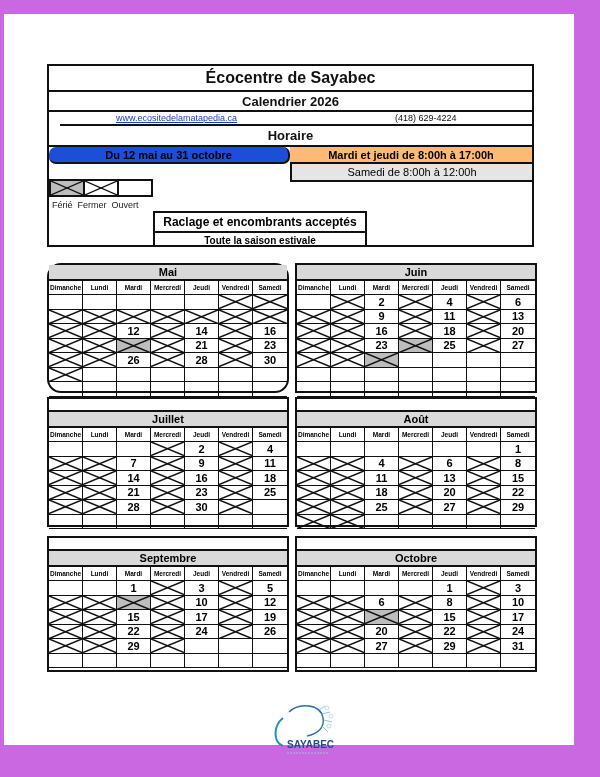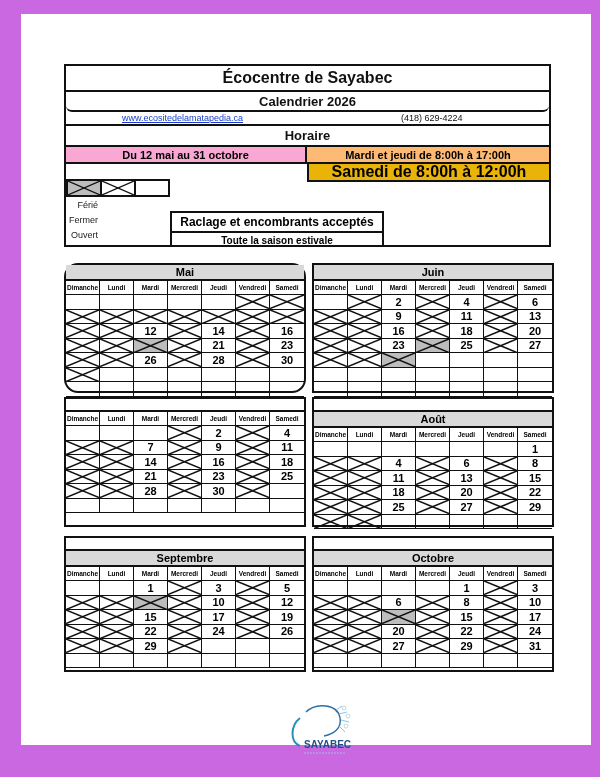--- a/index.html
+++ b/index.html
@@ -1,40 +1,40 @@
 <!DOCTYPE html>
 <html><head>
 <meta charset="utf-8">
 <style>
   html, body { margin:0; padding:0; }
   body { width:600px; height:777px; background:#c968e0; position:relative; overflow:hidden;
          font-family:"Liberation Sans", "DejaVu Sans", sans-serif; }
-  .page { position:absolute; left:21px; top:14px; width:570px; height:731px; background:#ffffff;text-align:right; }
+  .page { position:absolute; left:4px; top:14px; width:570px; height:731px; background:#ffffff; }
   .hdr { position:absolute; left:43px; top:50px; width:487px; height:183px; border:2px solid #111; box-sizing:border-box; }
   .hrow { position:absolute; left:0; right:0; border-bottom:2px solid #111; box-sizing:border-box;
           display:flex; align-items:center; justify-content:center; font-weight:bold; color:#111; }
   .title { top:0; height:26px; font-size:16px; }
-  .subtitle { top:26px; height:20px; font-size:13px;border-radius:6px; }
-  .contact { top:46px; height:14px; font-size:9px; font-weight:normal; justify-content:flex-start; }
+  .subtitle { top:26px; height:20px; font-size:13px; }
+  .contact { top:46px; height:14px; font-size:9px; font-weight:normal; justify-content:flex-start;margin-left:11px; }
   .contact .link { position:absolute; left:56px; color:#1a3cc9; text-decoration:underline; }
   .contact .phone { position:absolute; left:335px; }
   .horaire { top:60px; height:21px; font-size:13px; }
-  .sched1 { position:absolute; top:81px; left:0; width:241px; height:17px; background:#f9a8d4;
+  .sched1 { position:absolute; top:81px; left:0; width:241px; height:17px; background:#1d4ed8;
             border-bottom:2px solid #111; border-right:2px solid #111; box-sizing:border-box;
-            font-weight:bold; font-size:11px; display:flex; align-items:center; justify-content:center; }
+            font-weight:bold; font-size:11px; display:flex; align-items:center; justify-content:center;border-radius:7px; }
   .sched2 { position:absolute; top:81px; left:241px; right:0; height:17px; background:#fdba74;
             border-bottom:2px solid #111; box-sizing:border-box;
             font-weight:bold; font-size:11px; display:flex; align-items:center; justify-content:center; }
-  .sched3 { position:absolute; top:98px; left:241px; right:0; height:18px; background:#eab308;
+  .sched3 { position:absolute; top:98px; left:241px; right:0; height:18px; background:#e5e5e5;
             border-bottom:2px solid #111; border-left:2px solid #111; box-sizing:border-box;
-            font-weight:bold; font-size:16px; display:flex; align-items:center; justify-content:center; }
+            font-weight:normal; font-size:11px; display:flex; align-items:center; justify-content:center; }
   .legend { position:absolute; top:113px; left:0; width:104px; height:18px; border:2px solid #111; box-sizing:border-box; display:flex; }
   .legend .sw { flex:1; border-right:2px solid #111; position:relative; }
   .legend .sw:last-child { border-right:none; }
-  .legend-labels { position:absolute; top:134px; left:3px; font-size:9px; color:#222; display:flex; gap:5px;flex-direction:column; }
+  .legend-labels { position:absolute; top:134px; left:3px; font-size:9px; color:#222; display:flex; gap:5px; }
   .raclage { position:absolute; top:145px; left:104px; width:214px; height:22px; border:2px solid #111; box-sizing:border-box;
              font-weight:bold; font-size:12px; display:flex; align-items:center; justify-content:center; }
   .saison { position:absolute; top:165px; left:104px; width:214px; height:16px; border:2px solid #111; border-bottom:none; box-sizing:border-box;
             font-weight:bold; font-size:10px; display:flex; align-items:center; justify-content:center; }
 
   .month { position:absolute; border:2px solid #111; box-sizing:border-box; background:#fff; }
   .month .blank-top { height:13px; border-bottom:2px solid #111; box-sizing:border-box; }
   .month .mtitle { height:16px; background:#d9d9d9; border-bottom:2px solid #111; box-sizing:border-box;
                    font-weight:bold; font-size:11px; display:flex; align-items:center; justify-content:center; }
   .month .days { display:grid; grid-template-columns:repeat(7, 1fr); }
@@ -412,20 +412,21 @@
         <div class="cell"></div>
         <div class="cell"></div>
         <div class="cell"></div>
         <div class="cell"></div>
         <div class="cell"></div>
         <div class="cell"></div>
       </div>
     </div>
   <div class="month" id="m2" style="left:43px; top:383px; width:242px; height:130px;">
       <div class="blank-top"></div>
+      <div class="mtitle">Juillet</div>
       <div class="days">
         <div class="dh">Dimanche</div>
         <div class="dh">Lundi</div>
         <div class="dh">Mardi</div>
         <div class="dh">Mercredi</div>
         <div class="dh">Jeudi</div>
         <div class="dh">Vendredi</div>
         <div class="dh">Samedi</div>
         <div class="cell"></div>
         <div class="cell"></div>

